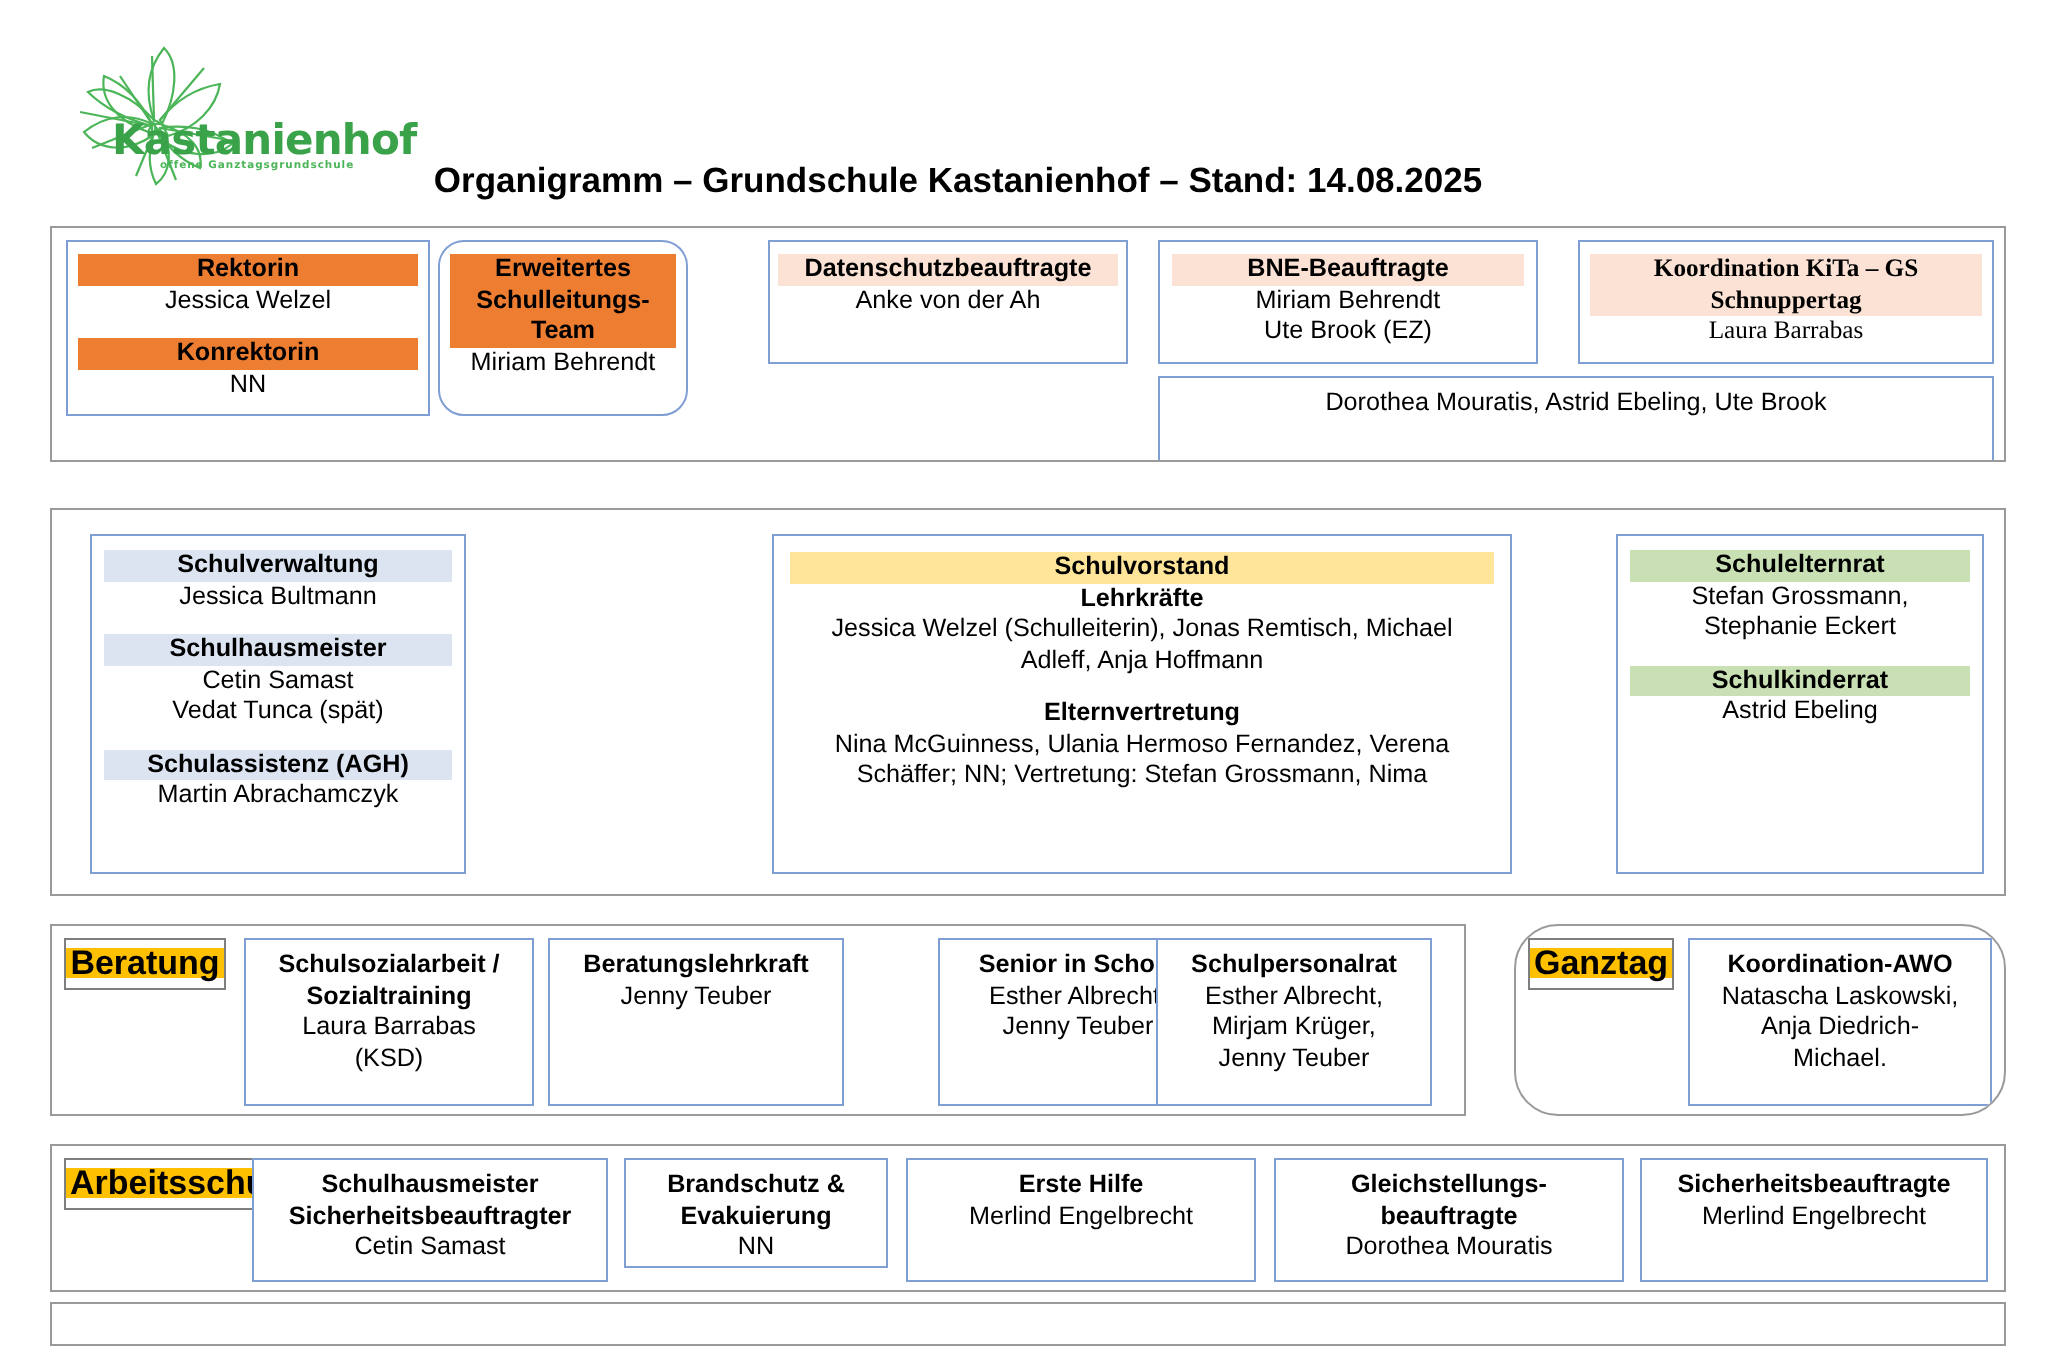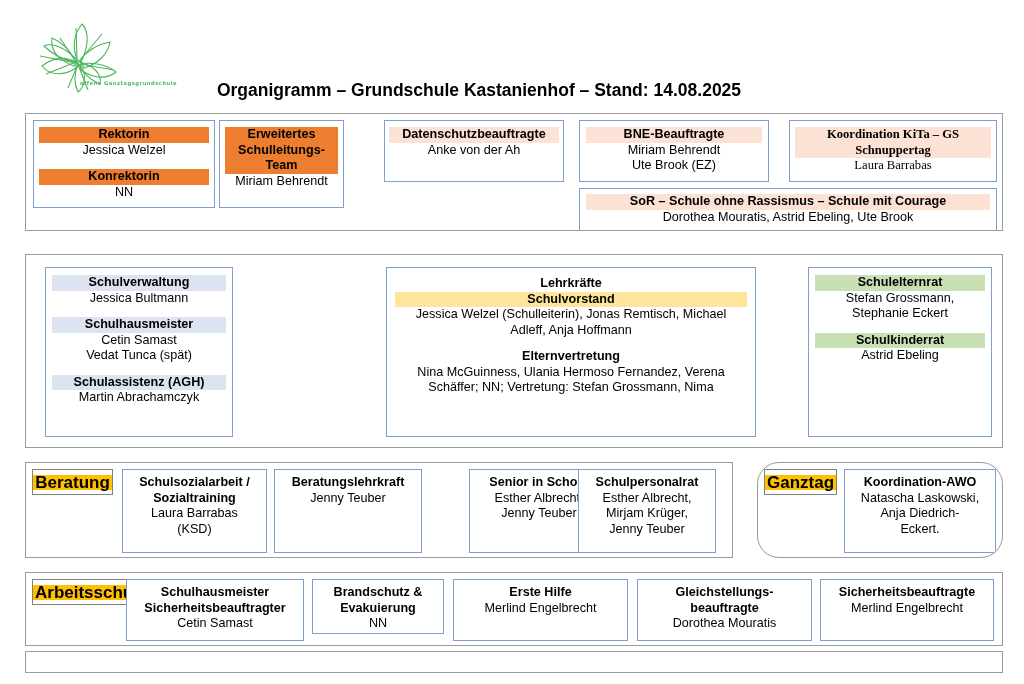--- a/index.html
+++ b/index.html
@@ -135,38 +135,39 @@
       <path d="M62 48 L96 54"></path>
       <path d="M62 48 C74 46 88 48 98 56 C88 64 74 62 63 54 Z"></path>
       <path d="M60 48 L50 72"></path>
       <path d="M60 48 C56 58 56 68 60 76 C68 70 68 58 63 50 Z"></path>
       <path d="M59 46 L70 74"></path>
       <path d="M59 46 C64 56 72 64 82 68 C84 58 76 50 62 46 Z"></path>
       <path d="M58 47 L22 40"></path>
       <path d="M58 47 C46 44 34 38 26 30 C34 26 48 32 59 44 Z"></path>
     </g>
   </svg>
+  <div class="logo-word">Kastanienhof</div>
   <div class="logo-sub">offene Ganztagsgrundschule</div>
 </div>
 
 <div id="page-title">Organigramm – Grundschule Kastanienhof – Stand: 14.08.2025</div>
 
 <div class="group" style="left:25px; top:113px; width:978px; height:118px;">
 
   <div class="box" style="left:7px; top:6px; width:182px; height:88px;">
     <div style="padding:6px 5px 0 5px;">
       <span class="hdr fill-orange">Rektorin</span>
       <span class="body-line">Jessica Welzel</span>
       <div class="gap"></div>
       <span class="hdr fill-orange">Konrektorin</span>
       <span class="body-line">NN</span>
     </div>
   </div>
 
-  <div class="box" style="left:193px; top:6px; width:125px; height:88px;">
+  <div class="box" style="left:193px; top:6px; width:125px; height:88px;border-radius:13px;">
     <div style="padding:6px 5px 0 5px;">
       <span class="hdr fill-orange">Erweitertes</span>
       <span class="hdr fill-orange">Schulleitungs-</span>
       <span class="hdr fill-orange">Team</span>
       <span class="body-line">Miriam Behrendt</span>
     </div>
   </div>
 
   <div class="box" style="left:358px; top:6px; width:180px; height:62px;">
     <div style="padding:6px 4px 0 4px;">
@@ -186,21 +187,20 @@
   <div class="box" style="left:763px; top:6px; width:208px; height:62px;">
     <div style="padding:6px 5px 0 5px;font-family:Liberation Serif, serif;">
       <span class="hdr fill-peach">Koordination KiTa – GS</span>
       <span class="hdr fill-peach">Schnuppertag</span>
       <span class="body-line">Laura Barrabas</span>
     </div>
   </div>
 
   <div class="box" style="left:553px; top:74px; width:418px; height:45px;">
     <div style="padding:5px 6px 0 6px;">
-      <span class="hdr fill-peach">SoR – Schule ohne Rassismus – Schule mit Courage</span>
       <span class="body-line">Dorothea Mouratis, Astrid Ebeling, Ute Brook</span>
     </div>
   </div>
 </div>
 
 <div class="group" style="left:25px; top:254px; width:978px; height:194px;">
 
   <div class="box" style="left:19px; top:12px; width:188px; height:170px;">
     <div style="padding:7px 6px 0 6px;">
       <span class="hdr fill-blue">Schulverwaltung</span>
@@ -210,22 +210,22 @@
       <span class="body-line">Cetin Samast</span>
       <span class="body-line">Vedat Tunca (spät)</span>
       <div class="gap"></div>
       <span class="hdr fill-blue">Schulassistenz (AGH)</span>
       <span class="body-line">Martin Abrachamczyk</span>
     </div>
   </div>
 
   <div class="box" style="left:360px; top:12px; width:370px; height:170px;">
     <div style="padding:8px 8px 0 8px;">
+      <span class="hdr fill-yellow">Schulvorstand</span>
       <span class="hdr">Lehrkräfte</span>
-      <span class="hdr fill-yellow">Schulvorstand</span>
       <span class="body-line">Jessica Welzel (Schulleiterin), Jonas Remtisch, Michael</span>
       <span class="body-line">Adleff, Anja Hoffmann</span>
       <div class="gap"></div>
       <span class="hdr">Elternvertretung</span>
       <span class="body-line">Nina McGuinness, Ulania Hermoso Fernandez, Verena</span>
       <span class="body-line">Schäffer; NN; Vertretung: Stefan Grossmann, Nima</span>
     </div>
   </div>
 
   <div class="box" style="left:782px; top:12px; width:184px; height:170px;">
@@ -284,21 +284,21 @@
 
   <div class="tagbox" style="left:6px; top:6px; width:73px; height:26px;">
     <span class="tag-label">Ganztag</span>
   </div>
 
   <div class="box" style="left:86px; top:6px; width:152px; height:84px;">
     <div class="pad">
       <span class="hdr">Koordination-AWO</span>
       <span class="body-line">Natascha Laskowski,</span>
       <span class="body-line">Anja Diedrich-</span>
-      <span class="body-line">Eckert.</span>
+      <span class="body-line">Michael.</span>
     </div>
   </div>
 </div>
 
 <div class="group" style="left:25px; top:572px; width:978px; height:74px;">
 
   <div class="tagbox" style="left:6px; top:6px; width:103px; height:26px;">
     <span class="tag-label">Arbeitsschutz</span>
   </div>
 

